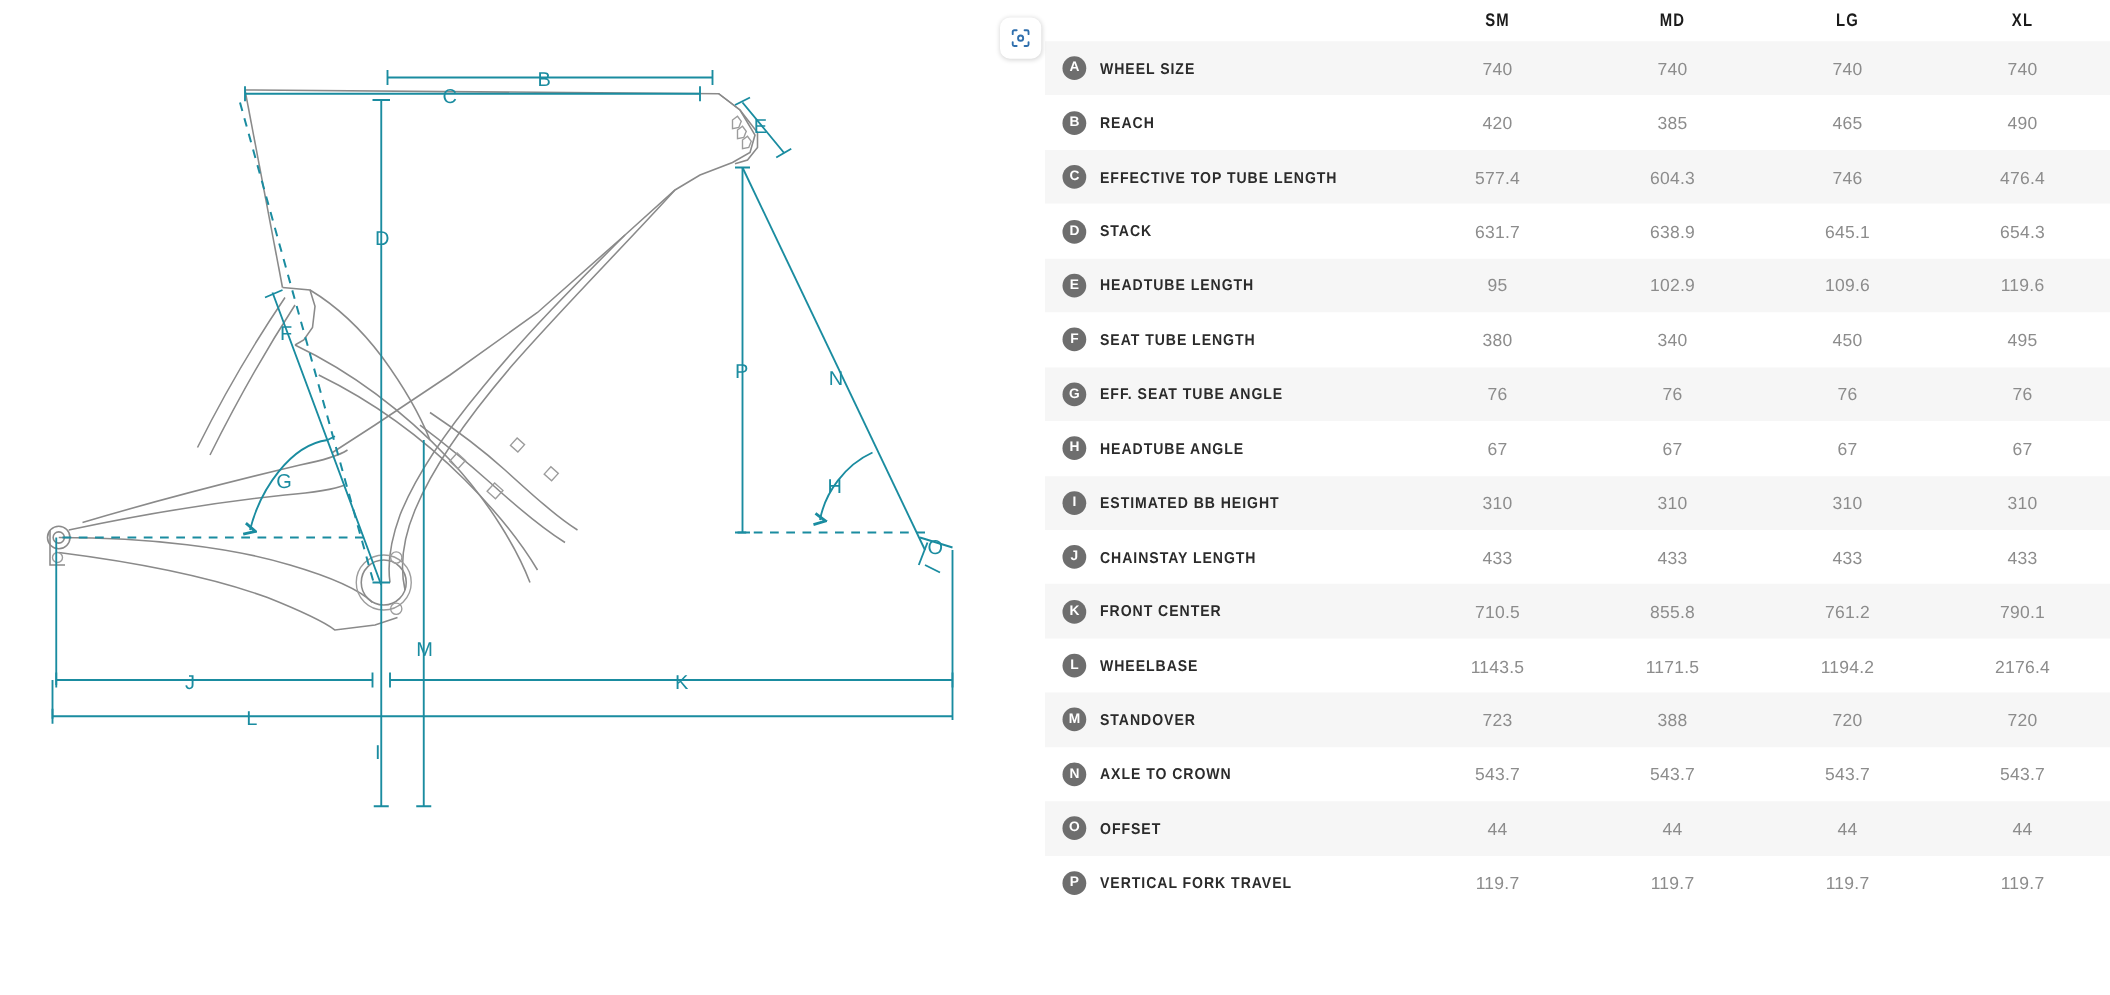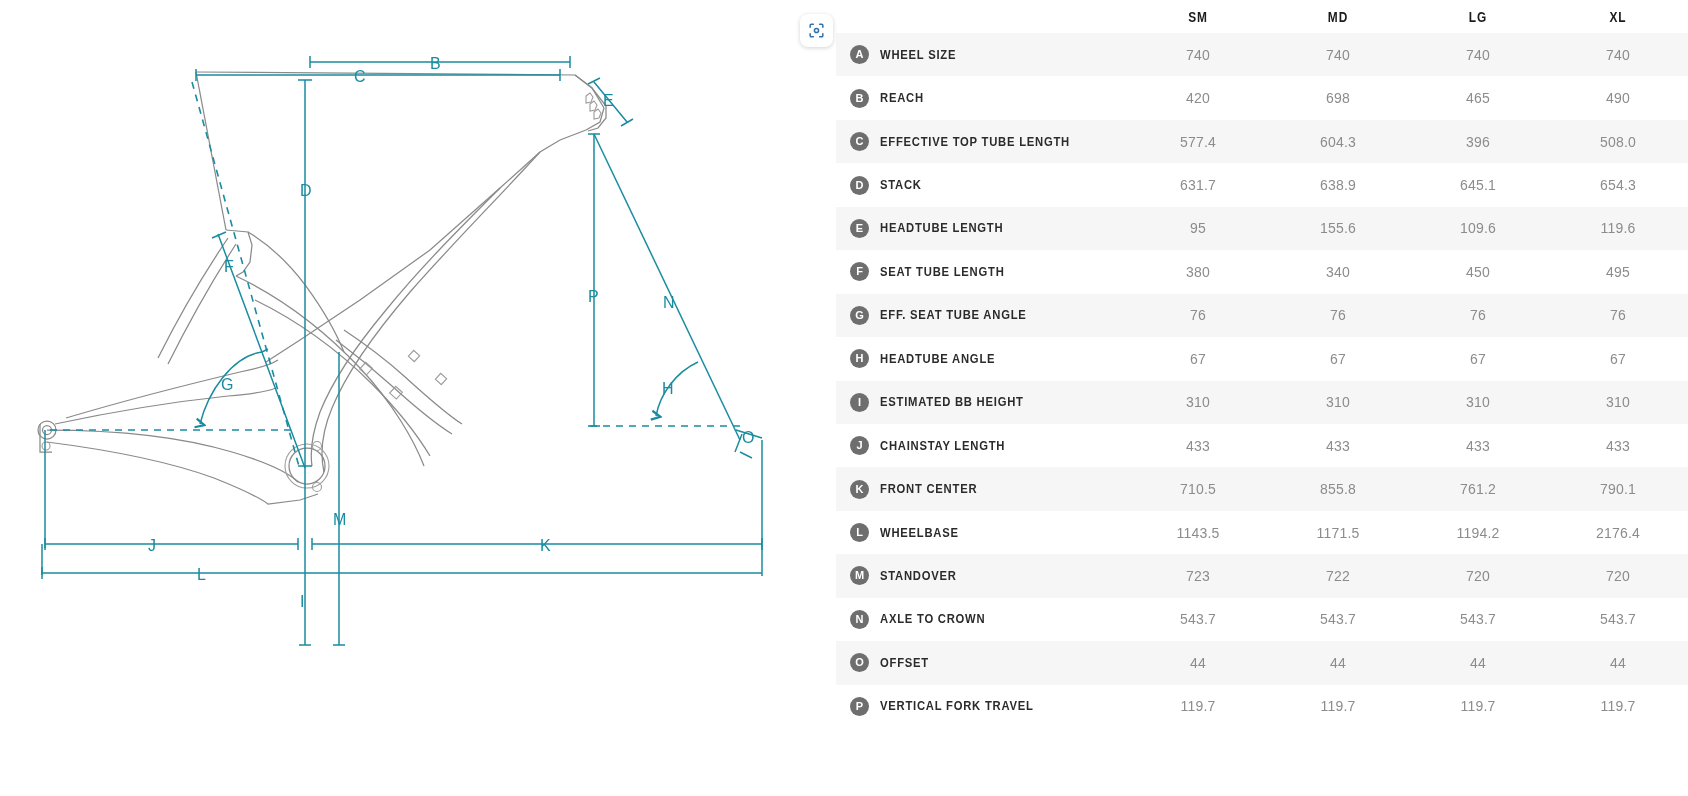--- a/index.html
+++ b/index.html
@@ -293,35 +293,35 @@
             <td class="val-cell">740</td>
           </tr>
           <tr class="plain">
             <td class="label-cell">
               <div class="label-inner">
                 <span class="badge">B</span>
                 <span class="label-text">REACH</span>
               </div>
             </td>
             <td class="val-cell">420</td>
-            <td class="val-cell">698</td>
+            <td class="val-cell">385</td>
             <td class="val-cell">465</td>
             <td class="val-cell">490</td>
           </tr>
           <tr class="alt">
             <td class="label-cell">
               <div class="label-inner">
                 <span class="badge">C</span>
                 <span class="label-text">EFFECTIVE TOP TUBE LENGTH</span>
               </div>
             </td>
             <td class="val-cell">577.4</td>
             <td class="val-cell">604.3</td>
-            <td class="val-cell">396</td>
-            <td class="val-cell">508.0</td>
+            <td class="val-cell">746</td>
+            <td class="val-cell">476.4</td>
           </tr>
           <tr class="plain">
             <td class="label-cell">
               <div class="label-inner">
                 <span class="badge">D</span>
                 <span class="label-text">STACK</span>
               </div>
             </td>
             <td class="val-cell">631.7</td>
             <td class="val-cell">638.9</td>
@@ -329,21 +329,21 @@
             <td class="val-cell">654.3</td>
           </tr>
           <tr class="alt">
             <td class="label-cell">
               <div class="label-inner">
                 <span class="badge">E</span>
                 <span class="label-text">HEADTUBE LENGTH</span>
               </div>
             </td>
             <td class="val-cell">95</td>
-            <td class="val-cell">155.6</td>
+            <td class="val-cell">102.9</td>
             <td class="val-cell">109.6</td>
             <td class="val-cell">119.6</td>
           </tr>
           <tr class="plain">
             <td class="label-cell">
               <div class="label-inner">
                 <span class="badge">F</span>
                 <span class="label-text">SEAT TUBE LENGTH</span>
               </div>
             </td>
@@ -425,21 +425,21 @@
             <td class="val-cell">2176.4</td>
           </tr>
           <tr class="alt">
             <td class="label-cell">
               <div class="label-inner">
                 <span class="badge">M</span>
                 <span class="label-text">STANDOVER</span>
               </div>
             </td>
             <td class="val-cell">723</td>
-            <td class="val-cell">722</td>
+            <td class="val-cell">388</td>
             <td class="val-cell">720</td>
             <td class="val-cell">720</td>
           </tr>
           <tr class="plain">
             <td class="label-cell">
               <div class="label-inner">
                 <span class="badge">N</span>
                 <span class="label-text">AXLE TO CROWN</span>
               </div>
             </td>

